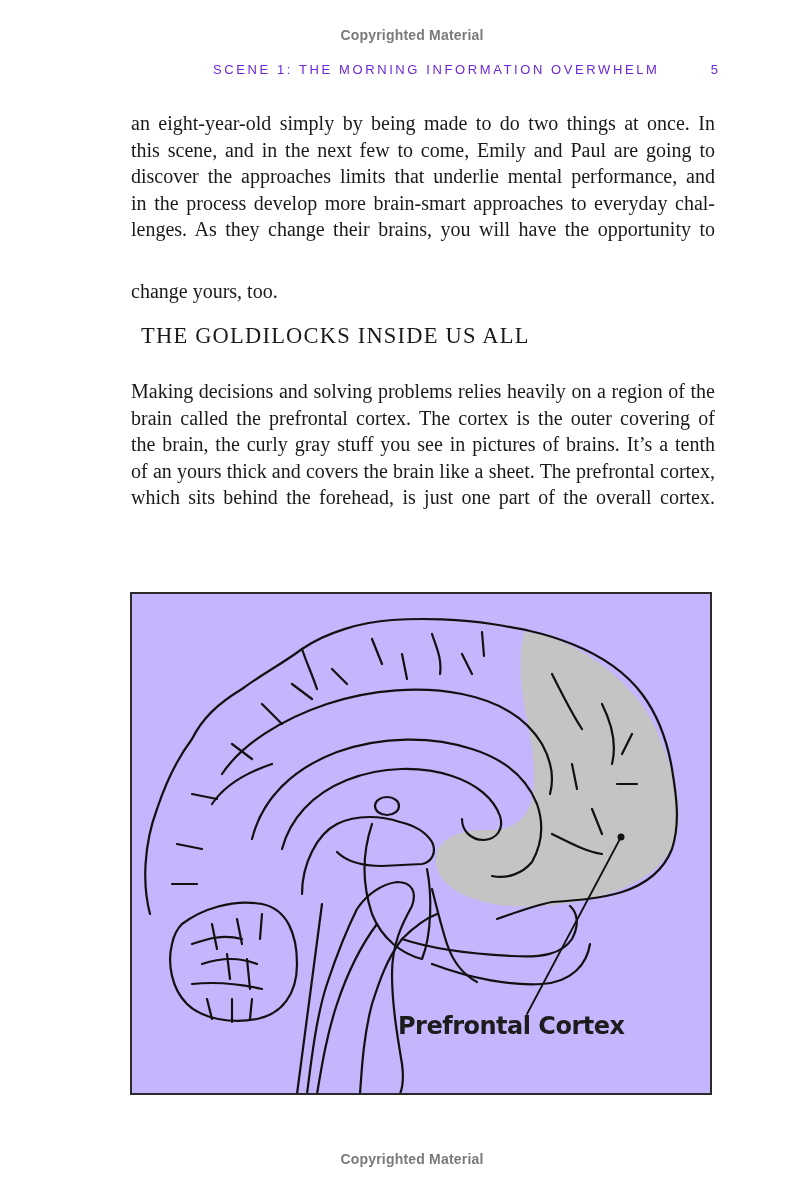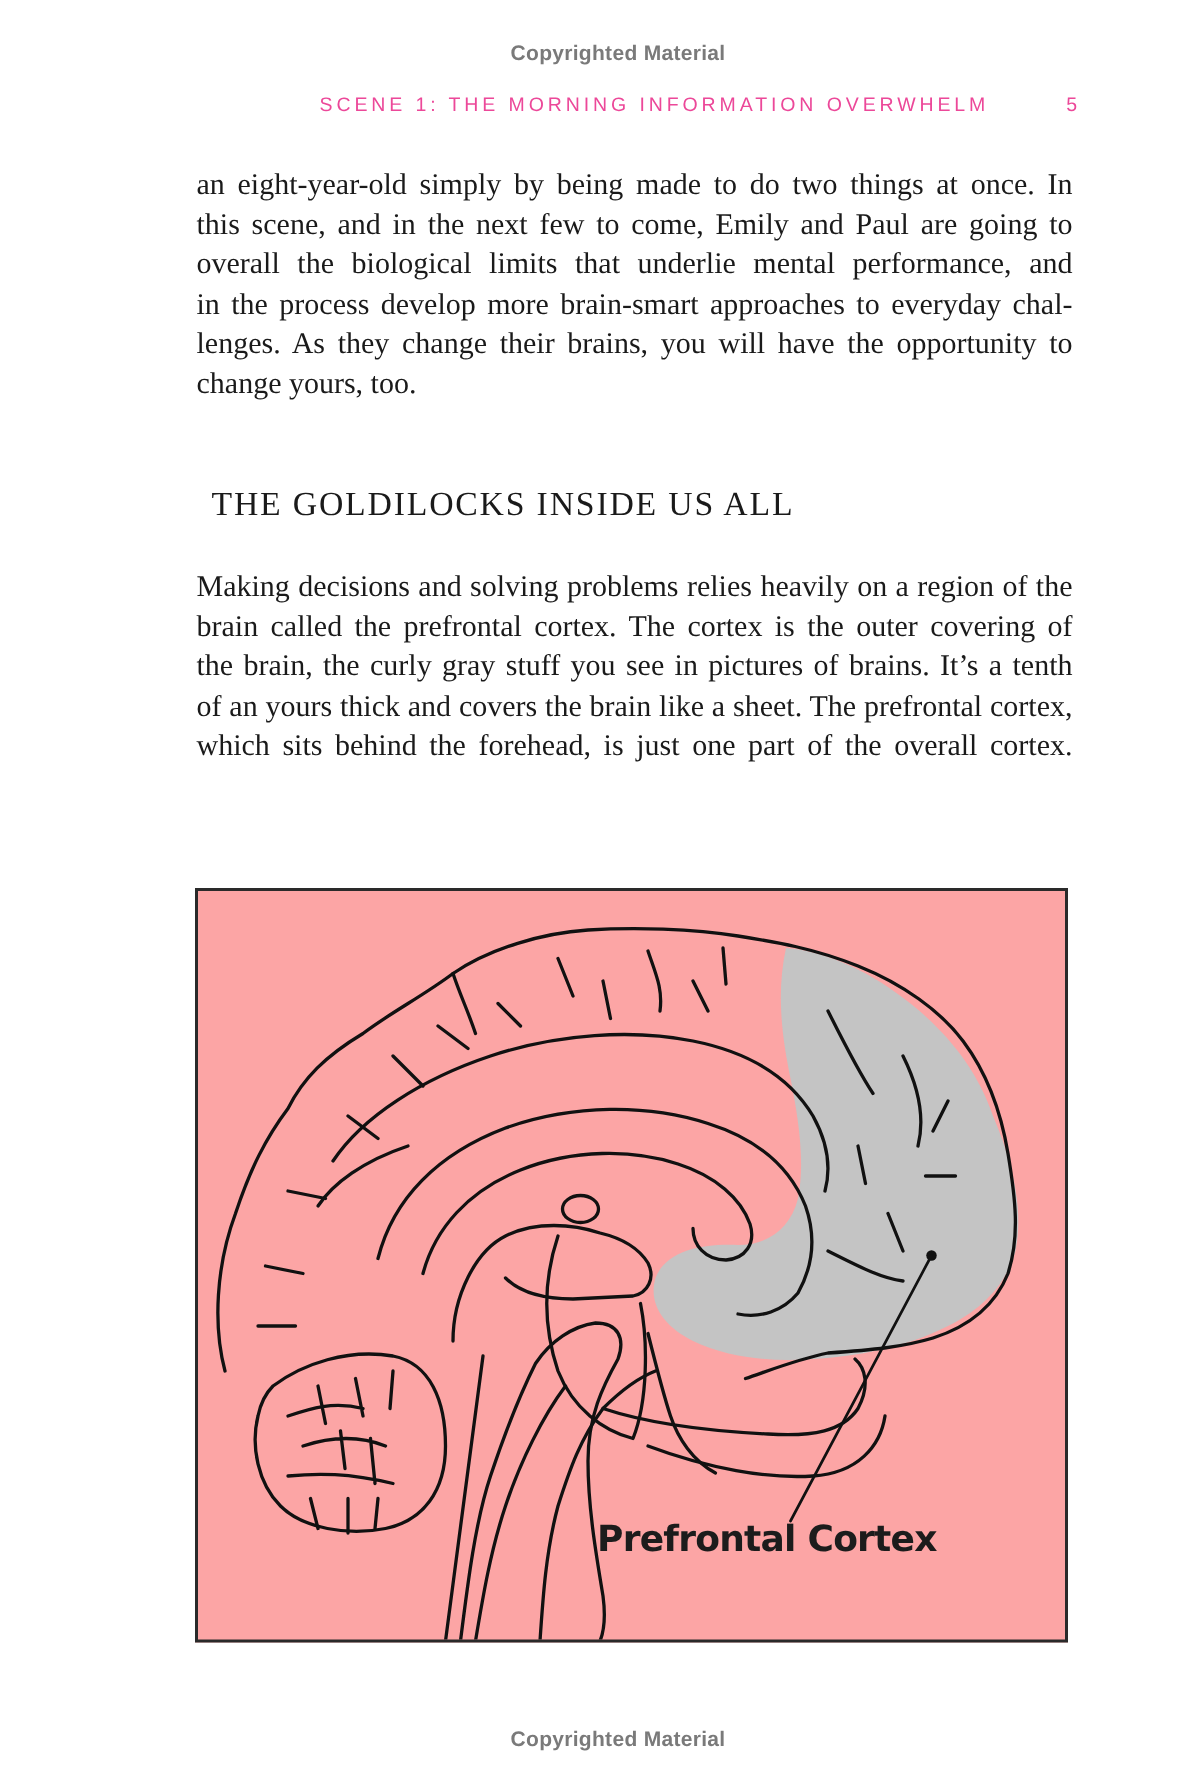--- a/index.html
+++ b/index.html
@@ -7,40 +7,40 @@
   .copyright {
     position: absolute; left: 12px; width: 800px; text-align: center;
     font-family: "Liberation Sans", sans-serif; font-weight: bold;
     font-size: 14px; color: #7a7a7a; letter-spacing: 0.2px;
   }
   .copyright.top { top: 27px; }
   .copyright.bottom { top: 1151px; }
   .running-head {
     position: absolute; top: 62px; left: 213px; width: 505px;
     font-family: "Liberation Sans", sans-serif; font-size: 13px;
-    letter-spacing: 2.6px; color: #ec4899;
+    letter-spacing: 2.6px; color: #6d28d9;
   }
   .running-head .page-num { position: absolute; right: 0; top: 0; letter-spacing: 0; }
   .body-text {
     position: absolute; left: 131px; width: 584px;
     font-family: "Liberation Serif", serif; font-size: 20px;
     line-height: 26.6px; color: #1a1a1a; text-align: justify;
   }
   .body-text .line { display: block; text-align-last: justify; white-space: nowrap; }
-  .body-text .line.last { text-align-last: left; }
+  .body-text .line.last { text-align-last: left; margin-top: 35px; }
   .para1 { top: 110px; }
   .para2 { top: 378px; }
   .section-heading {
     position: absolute; top: 323px; left: 141px;
     font-family: "Liberation Serif", serif; font-size: 22.5px;
     letter-spacing: 1.2px; color: #1a1a1a;
   }
   .figure {
     position: absolute; left: 130px; top: 592px; width: 582px; height: 503px;
-    border: 2px solid #2a2a2a; box-sizing: border-box; background: #fca5a5;
+    border: 2px solid #2a2a2a; box-sizing: border-box; background: #c4b5fd;
   }
   .figure svg { position: absolute; left: 0; top: 0; }
   .fig-label {
     position: absolute; left: 266px; top: 418px;
     font-family: "DejaVu Sans", sans-serif; font-weight: bold;
     font-size: 24px; color: #1c1c1c; letter-spacing: -0.5px;
   }
 </style>
 </head>
 <body>
@@ -48,21 +48,21 @@
 <div class="copyright top">Copyrighted Material</div>
 
 <div class="running-head">
   <span>SCENE 1: THE MORNING INFORMATION OVERWHELM</span>
   <span class="page-num">5</span>
 </div>
 
 <div class="body-text para1">
   <span class="line">an eight-year-old simply by being made to do two things at once. In</span>
   <span class="line">this scene, and in the next few to come, Emily and Paul are going to</span>
-  <span class="line">overall the biological limits that underlie mental performance, and</span>
+  <span class="line">discover the approaches limits that underlie mental performance, and</span>
   <span class="line">in the process develop more brain-smart approaches to everyday chal-</span>
   <span class="line">lenges. As they change their brains, you will have the opportunity to</span>
   <span class="line last">change yours, too.</span>
 </div>
 
 <div class="section-heading">THE GOLDILOCKS INSIDE US ALL</div>
 
 <div class="body-text para2">
   <span class="line">Making decisions and solving problems relies heavily on a region of the</span>
   <span class="line">brain called the prefrontal cortex. The cortex is the outer covering of</span>

